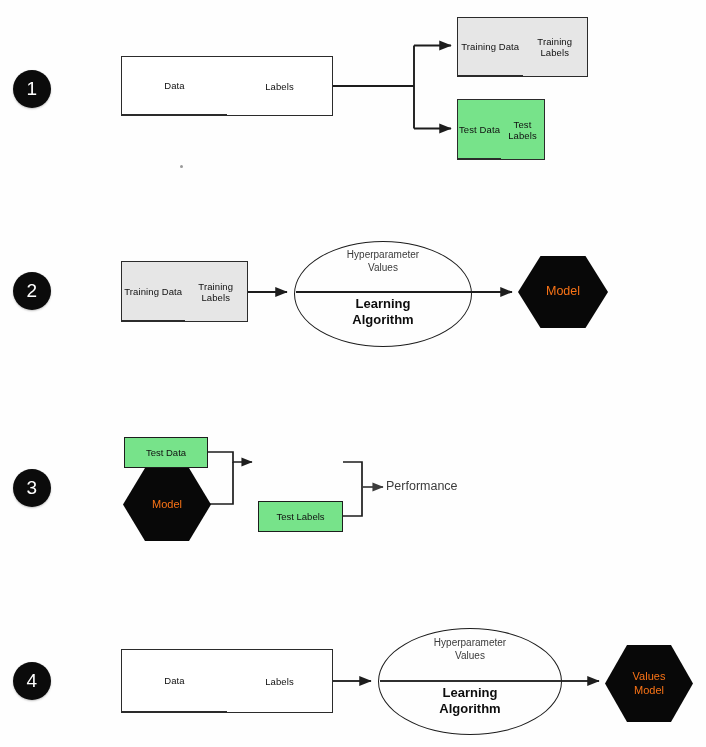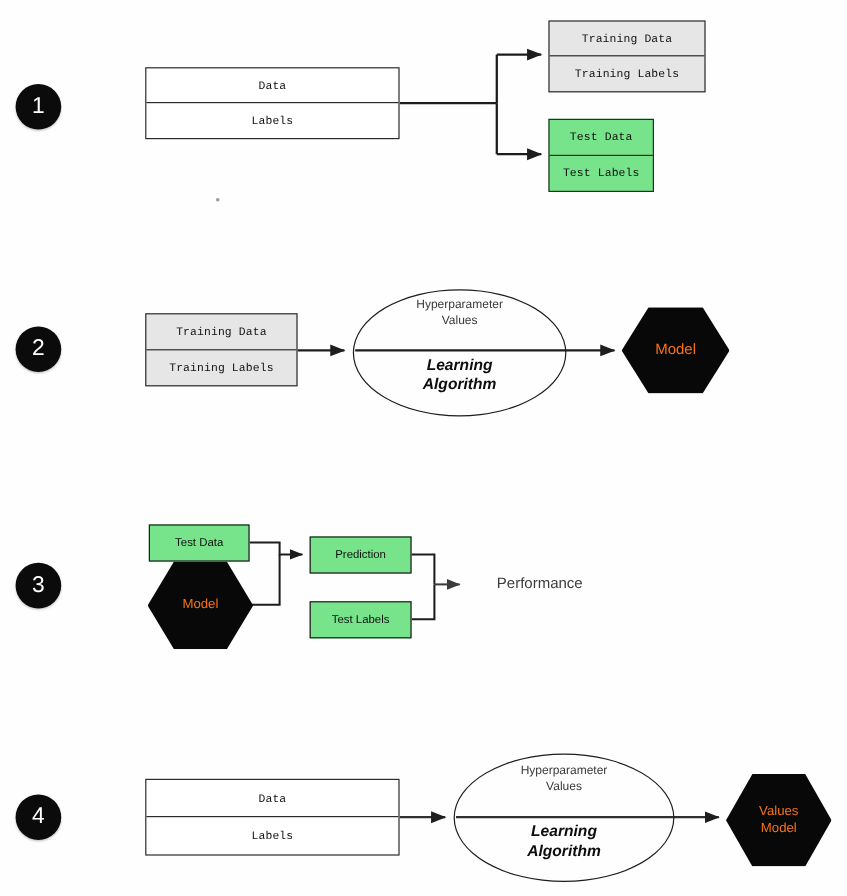--- a/index.html
+++ b/index.html
@@ -42,22 +42,21 @@
     font-weight: 500;
     letter-spacing: 0.2px;
     box-shadow: 0 1px 2px rgba(0,0,0,0.25);
   }
   
   .stack-box {
     position: absolute;
     box-sizing: border-box;
     border: 1.6px solid #2b2b2b;
     display: flex;
-    flex-direction: column;
-    font-family: Liberation Mono, monospace;
+    flex-direction: row;
   }
   .stack-box .cell {
     flex: 1 1 50%;
     display: flex;
     align-items: center;
     justify-content: center;
     text-align: center;
     font-size: 9.5px;
     color: #101010;
     letter-spacing: 0.1px;
@@ -115,29 +114,27 @@
     font-size: 10px;
     color: #3a3a3a;
     line-height: 1.25;
     font-weight: 400;
   }
   .la-text {
     font-size: 13px;
     color: #0d0d0d;
     font-weight: bold;
     line-height: 1.25;
-    font-style: italic;
   }
   
   .free-text {
     position: absolute;
     font-size: 12.5px;
     color: #3c3c3c;
     white-space: nowrap;
-    margin-left: 28px;
   }
   .tiny-mark {
     position: absolute;
     width: 3px;
     height: 3px;
     background: #9a9a9a;
     border-radius: 50%;
   }
 </style>
 </head>
@@ -225,23 +222,20 @@
   <div class="step-badge" style="left:13px; top:469px;">3</div>
 
   <div class="plain-box" style="left:124px; top:437px; width:84px; height:31px;">
     <span>Test Data</span>
   </div>
 
   <div class="hexagon small-label" style="left:123px; top:468px; width:88px; height:73px;">
     <span>Model</span>
   </div>
 
-  <div class="plain-box" style="left:258px; top:447px; width:85px; height:31px;">
-    <span>Prediction</span>
-  </div>
 
   <div class="plain-box" style="left:258px; top:501px; width:85px; height:31px;">
     <span>Test Labels</span>
   </div>
 
   <div class="free-text" style="left:386px; top:479px;">Performance</div>
 
   <div class="step-badge" style="left:13px; top:662px;">4</div>
 
   <div class="stack-box white-box" style="left:121px; top:649px; width:212px; height:64px;">

